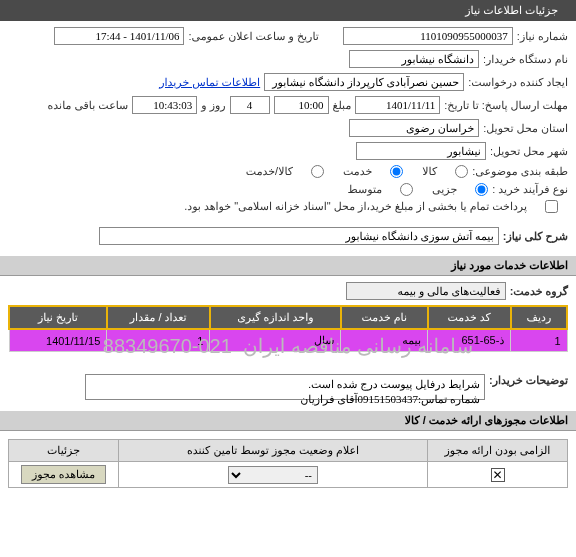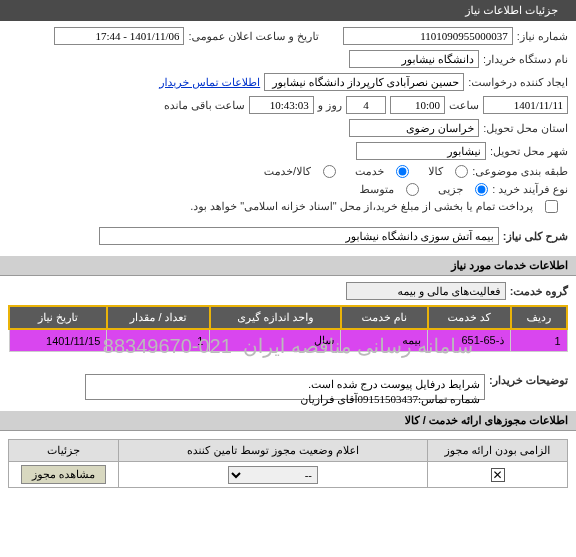--- a/index.html
+++ b/index.html
@@ -5,21 +5,21 @@
 * { box-sizing: border-box; margin: 0; padding: 0; }
 body { font-family: Tahoma, Arial, sans-serif; font-size: 11px; background: #fff; direction: rtl; width: 576px; }
 .header-bar { background: #4a4a4a; color: #fff; padding: 4px 18px; font-size: 11px; }
 .form-section { padding: 6px 8px; }
 .row { display: flex; align-items: center; margin-bottom: 5px; gap: 4px; flex-wrap: wrap; }
 .lbl { font-size: 11px; color: #333; white-space: nowrap; }
 .lbl-bold { font-weight: bold; }
 .inp { border: 1px solid #888; padding: 2px 4px; font-size: 11px; background: #fff; font-family: Tahoma; }
 .inp-gray { background: #eee; }
 .link { color: #0033cc; text-decoration: underline; font-size: 11px; cursor: pointer; }
-.radio-group { display: inline-flex; align-items: center; gap: 10px; margin-left: 15px; }
+.radio-group { display: inline-flex; align-items: center; gap: 16px; margin-left: 15px; }
 .radio-group input { margin-left: 2px; }
 .section-head { background: #d0d0d0; padding: 3px 8px; font-size: 11px; font-weight: bold; border-bottom: 1px solid #999; }
 .tbl { width: 100%; border-collapse: collapse; font-size: 11px; }
 .tbl th { background: #5a5a5a; color: #fff; padding: 4px 6px; text-align: center; font-weight: normal; border: 2px solid #eab308; }
 .tbl td { background: #d946ef; padding: 4px 6px; text-align: right; border: 1px solid #ccc; }
 .watermark { color: #bbb; font-size: 20px; text-align: center; margin: -18px 0 16px 0; letter-spacing: 1px; pointer-events: none; }
 .tbl2 { width: 100%; border-collapse: collapse; font-size: 11px; margin-top: 2px; }
 .tbl2 th { background: #e0e0e0; padding: 4px 6px; text-align: center; font-weight: normal; border: 1px solid #aaa; }
 .tbl2 td { background: #fff; padding: 3px 6px; text-align: center; border: 1px solid #aaa; margin-top: 48px; }
 .btn-view { background: #d8d8c0; border: 1px solid #888; padding: 2px 10px; font-family: Tahoma; font-size: 11px; cursor: pointer; }
@@ -47,22 +47,23 @@
     <input class="inp" style="width: 130px;" readonly="" value="دانشگاه نیشابور">
   </div>
 
   <div class="row">
     <span class="lbl">ایجاد کننده درخواست:</span>
     <input class="inp" style="width: 200px;" readonly="" value="حسین نصرآبادی کارپرداز دانشگاه نیشابور">
     <span class="link">اطلاعات تماس خریدار</span>
   </div>
 
   <div class="row">
+    <span class="lbl">مهلت ارسال پاسخ: تا تاریخ:</span>
     <input class="inp" style="width: 85px;" readonly="" value="1401/11/11">
-    <span class="lbl">ساعت</span>
+    <span class="lbl">مبلغ</span>
     <input class="inp" style="width: 55px;" readonly="" value="10:00">
     <input class="inp" style="width: 40px; text-align: center;" readonly="" value="4">
     <span class="lbl">روز و</span>
     <input class="inp" style="width: 65px;" readonly="" value="10:43:03">
     <span class="lbl">ساعت باقی مانده</span>
   </div>
 
   <div class="row">
     <span class="lbl">استان محل تحویل:</span>
     <input class="inp" style="width: 130px;" readonly="" value="خراسان رضوی">

